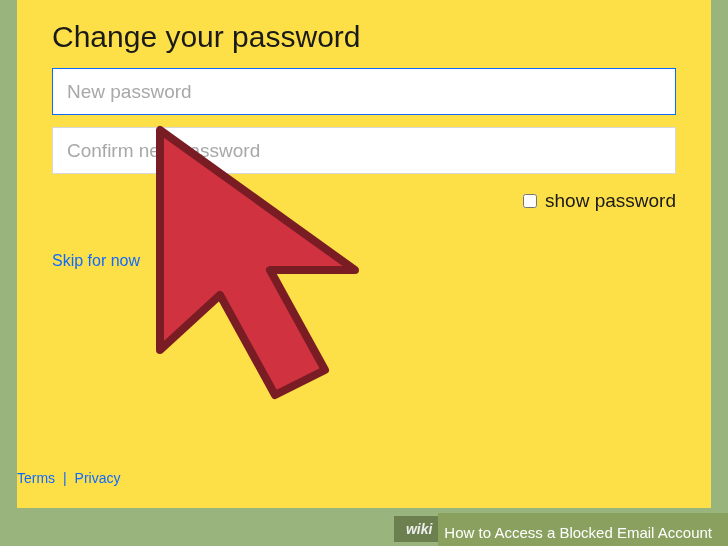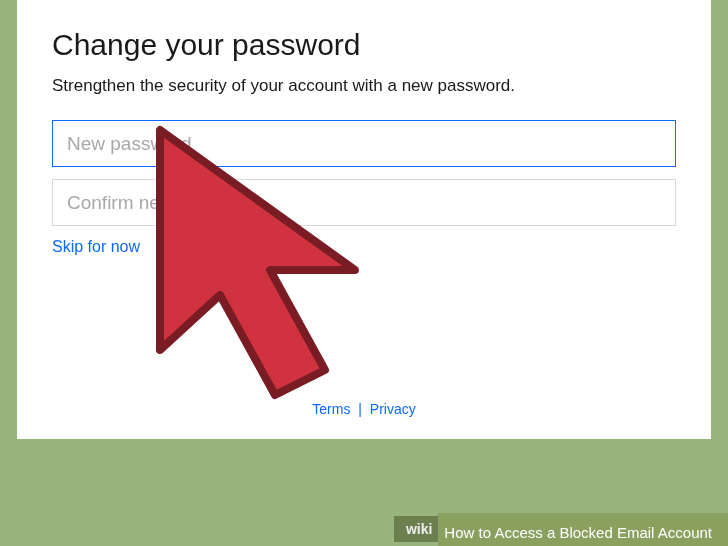--- a/index.html
+++ b/index.html
@@ -9,27 +9,27 @@
     }
     body {
       font-family: -apple-system, BlinkMacSystemFont, "Segoe UI", Helvetica, Arial, sans-serif;
       background: #99b47c;
       width: 728px;
       height: 546px;
       position: relative;
       overflow: hidden;
     }
     .panel {
-      background: #ffffff;
+      background: #fde047;
       position: absolute;
       left: 17px;
       top: 0;
       width: 694px;
-      height: 439px;
-      padding: 28px 35px;
+      height: 508px;
+      padding: 20px 35px;
     }
     .title {
       font-size: 30px;
       font-weight: 400;
       color: #1a1a1a;
       margin-bottom: 14px;
     }
     .subtitle {
       font-size: 17px;
       color: #1a1a1a;
@@ -82,21 +82,21 @@
       color: #0f69ff;
       font-size: 16px;
       text-decoration: none;
       cursor: pointer;
     }
     .footer-links {
       position: absolute;
       bottom: 22px;
       left: 0;
       right: 0;
-      text-align: center;
+      text-align: left;
       font-size: 14px;
     }
     .footer-links a {
       color: #0f69ff;
       text-decoration: none;
     }
     .footer-links .sep {
       color: #0f69ff;
       margin: 0 4px;
     }
@@ -114,39 +114,43 @@
       height: 28px;
       display: flex;
       align-items: center;
     }
     .caption-prefix {
       background: #6c7f4e;
       color: #eee;
       font-size: 14px;
       font-weight: bold;
       padding: 5px 6px 5px 12px;
+      font-style: italic;
     }
     .caption-text {
       background: #8aa05f;
       color: #fff;
       font-size: 15px;
       padding: 11px 16px 5px 6px;
     }
   </style>
 </head>
 <body>
 
 <div class="panel">
   <h1 class="title">Change your password</h1>
-  <p class="subtitle">Strengthen the security of your account with a new password.</p>
 
   <input type="password" class="input-field focused" placeholder="New password" style="">
 
   <input type="password" class="input-field" placeholder="Confirm new password" style="">
 
+  <div class="show-password-row">
+    <input type="checkbox" class="show-password-checkbox" style="">
+    <span class="show-password-label">show password</span>
+  </div>
 
 
   <a class="skip-link">Skip for now</a>
 
   <div class="footer-links">
     <a>Terms</a>
     <span class="sep">|</span>
     <a>Privacy</a>
   </div>
 </div>

